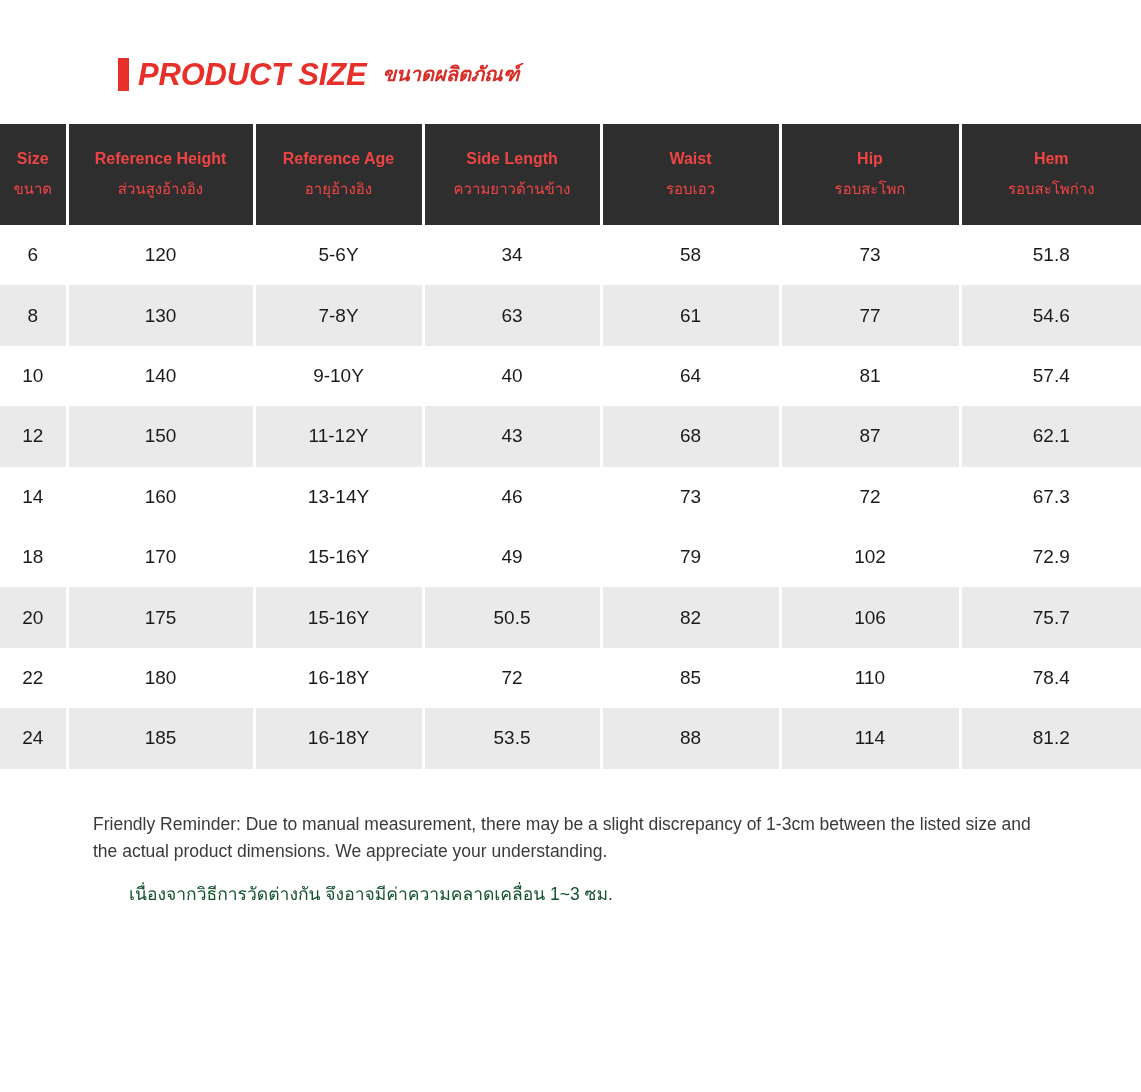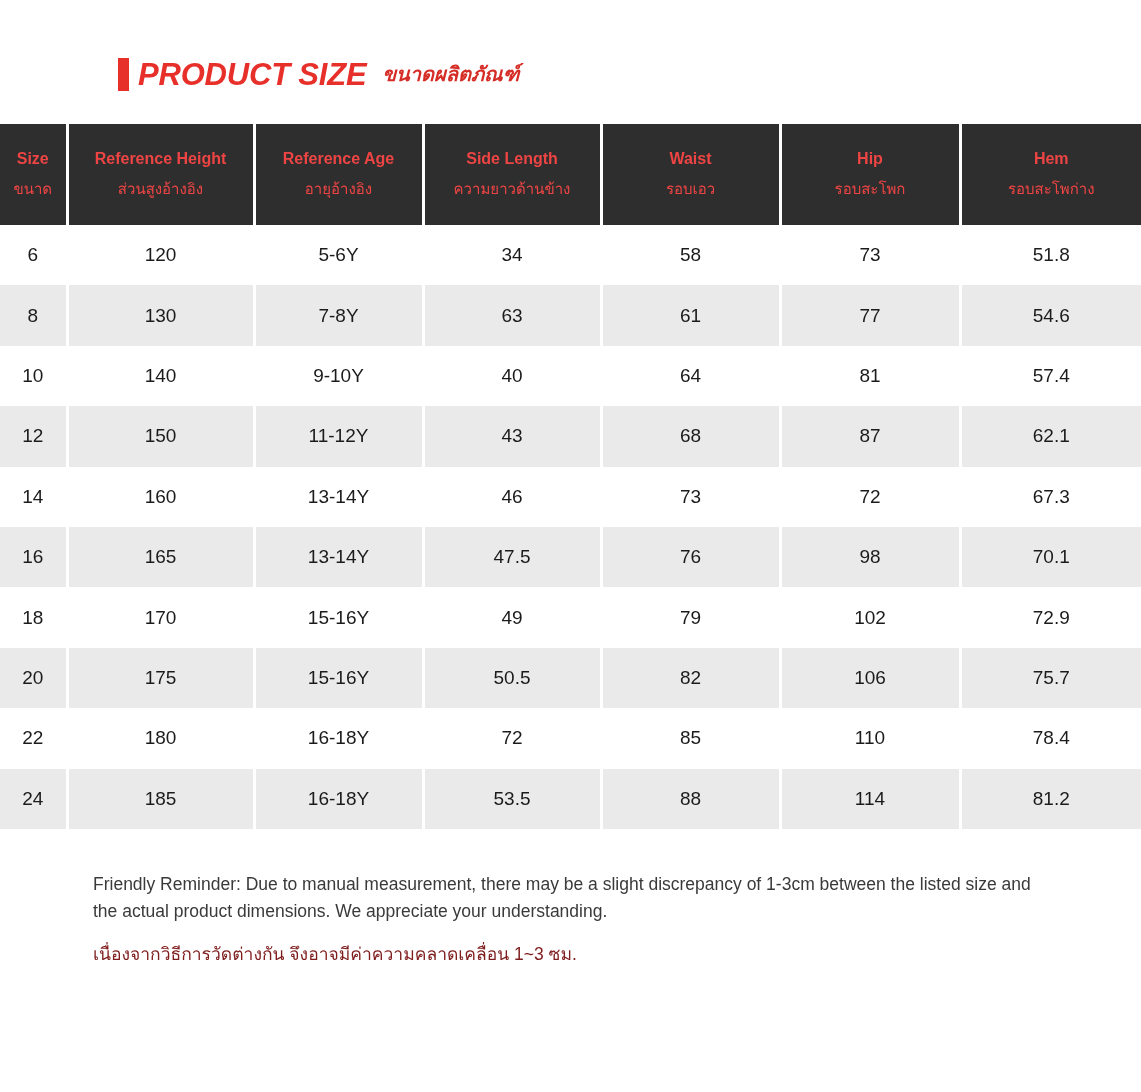--- a/index.html
+++ b/index.html
@@ -115,22 +115,23 @@
   }
   .note-en {
     font-size: 17.5px;
     line-height: 1.55;
     color: #3a3a3a;
     max-width: 950px;
   }
   .note-th {
     font-size: 17.5px;
     line-height: 1.55;
-    color: #7f1d1d;
+    color: #14532d;
     margin-top: 16px;
+    margin-left: 36px;
   }
 </style>
 </head>
 <body>
 
 <div class="title-row">
   <div class="accent-bar"></div>
   <div class="title-en">PRODUCT SIZE</div>
   <div class="title-th">ขนาดผลิตภัณฑ์</div>
 </div>
@@ -217,29 +218,20 @@
         </tr>
         <tr class="odd">
           <td>14</td>
           <td>160</td>
           <td>13-14Y</td>
           <td>46</td>
           <td>73</td>
           <td>72</td>
           <td>67.3</td>
         </tr>
-        <tr class="even">
-          <td>16</td>
-          <td>165</td>
-          <td>13-14Y</td>
-          <td>47.5</td>
-          <td>76</td>
-          <td>98</td>
-          <td>70.1</td>
-        </tr>
         <tr class="odd">
           <td>18</td>
           <td>170</td>
           <td>15-16Y</td>
           <td>49</td>
           <td>79</td>
           <td>102</td>
           <td>72.9</td>
         </tr>
         <tr class="even">

